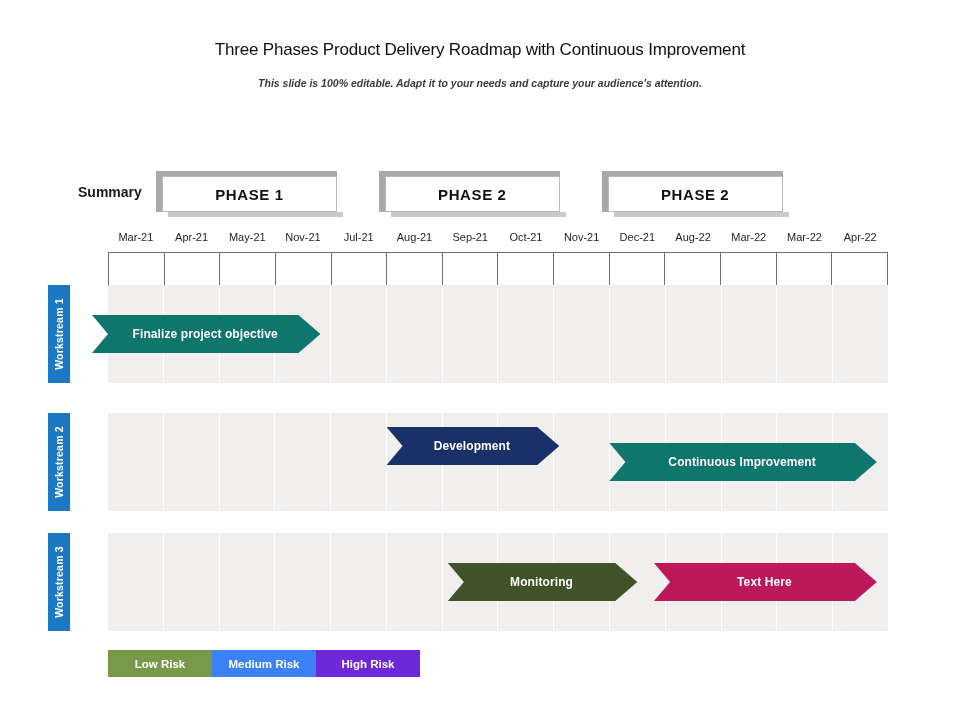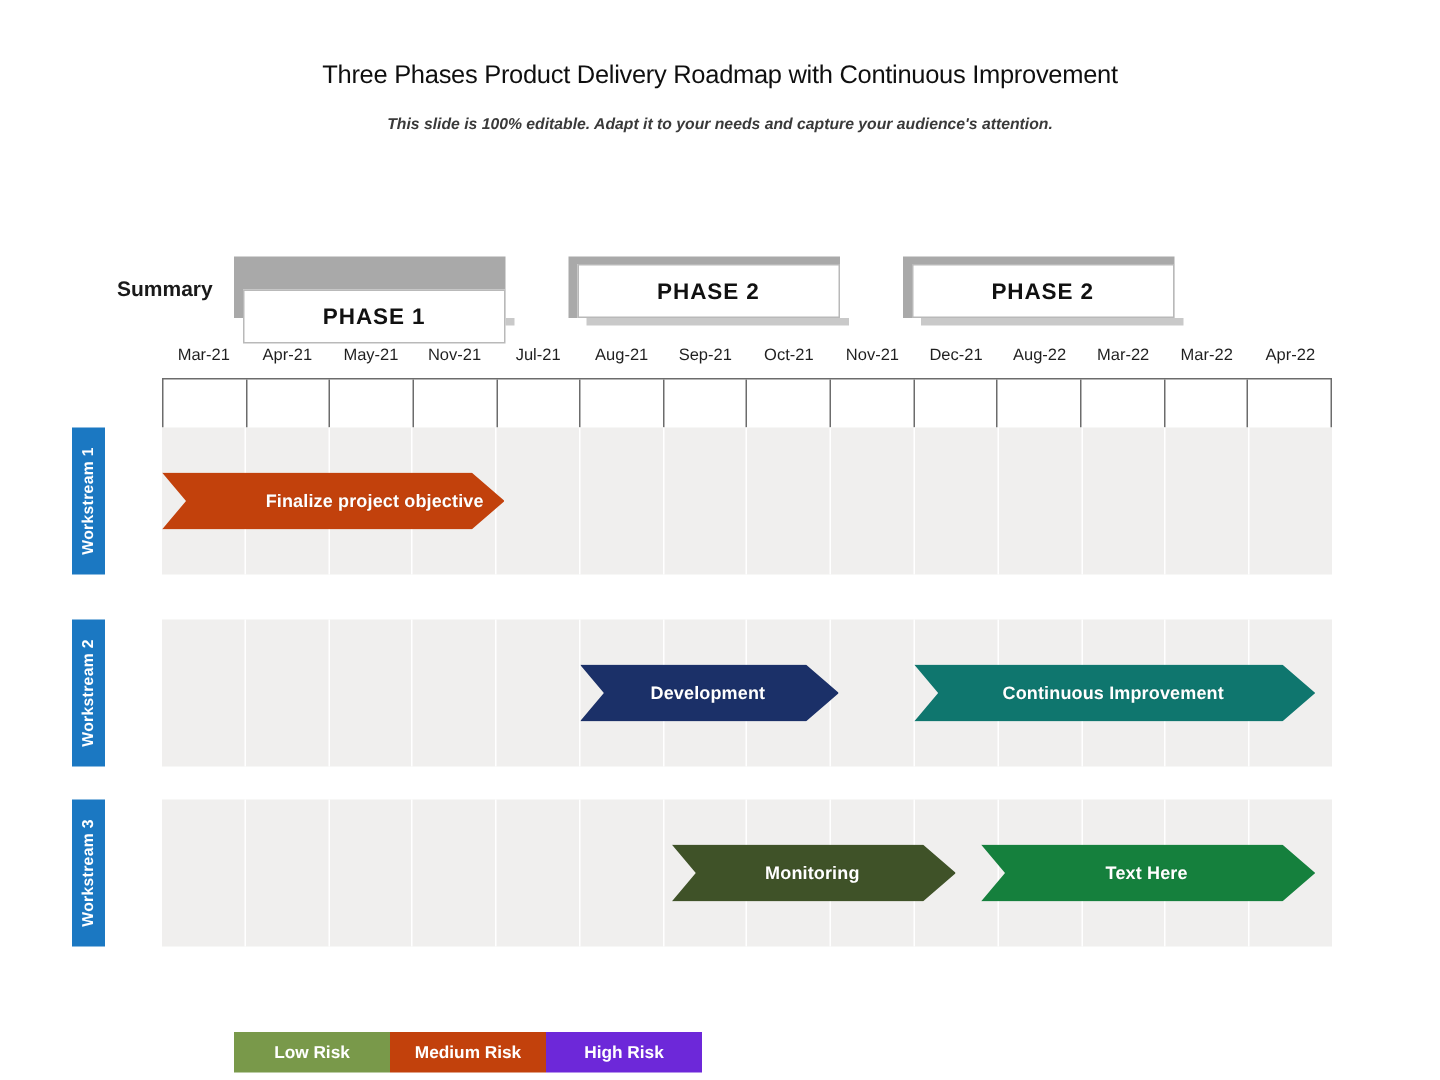--- a/index.html
+++ b/index.html
@@ -173,23 +173,22 @@
   .bar .bar-text {
     padding-right: 14px;
     padding-left: 12px;
     text-shadow: 0 0 1px rgba(0,0,0,0.15);
   }
 
   
   #legend {
     position: absolute;
     left: 108px;
-    top: 688px;
-    display: flex;
-    margin-left: 48px;
+    top: 650px;
+    display: flex;
   }
   .legend-item {
     width: 104px;
     height: 27px;
     display: flex;
     align-items: center;
     justify-content: center;
     color: #ffffff;
     font-size: 11.5px;
     font-weight: bold;
@@ -198,21 +197,21 @@
 </head>
 <body>
 
 <div class="slide-title">Three Phases Product Delivery Roadmap with Continuous Improvement</div>
 <div class="slide-subtitle">This slide is 100% editable. Adapt it to your needs and capture your audience's attention.</div>
 
 <div class="summary-label">Summary</div>
 <div id="phase-boxes">
     <div class="phase-shadow" style="left: 156px; width: 180.857px;"></div>
     <div class="phase-shadow-bottom" style="left: 168px; width: 174.857px; top: 212px;"></div>
-    <div class="phase-box" style="left: 162px; width: 174.857px; margin-top: 17px;">PHASE 1</div>
+    <div class="phase-box" style="left: 162px; width: 174.857px;">PHASE 1</div>
     <div class="phase-shadow" style="left: 378.857px; width: 180.857px;"></div>
     <div class="phase-shadow-bottom" style="left: 390.857px; width: 174.857px; top: 212px;"></div>
     <div class="phase-box" style="left: 384.857px; width: 174.857px;">PHASE 2</div>
     <div class="phase-shadow" style="left: 601.714px; width: 180.857px;"></div>
     <div class="phase-shadow-bottom" style="left: 613.714px; width: 174.857px; top: 212px;"></div>
     <div class="phase-box" style="left: 607.714px; width: 174.857px;">PHASE 2</div>
   </div>
 
 <div id="timeline-months">
     <div class="month-cell">Mar-21</div>
@@ -261,21 +260,21 @@
         <div class="band-cell"></div>
         <div class="band-cell"></div>
         <div class="band-cell"></div>
         <div class="band-cell"></div>
         <div class="band-cell"></div>
         <div class="band-cell"></div>
         <div class="band-cell"></div>
         <div class="band-cell"></div>
         <div class="band-cell"></div>
       </div>
-      <div class="bar" style="background: #c2410c; left: 60px; width: 228.429px; top: 30px; justify-content: flex-end;">
+      <div class="bar" style="background: #0f766e; left: 44px; width: 228.429px; top: 30px;">
         <span class="bar-text">Finalize project objective</span>
       </div>
     </div>
     <div class="ws-row" style="top: 413px;">
       <div class="ws-tab">
         <span>Workstream 2</span>
       </div>
       <div class="ws-band">
         <div class="band-cell"></div>
         <div class="band-cell"></div>
@@ -285,21 +284,21 @@
         <div class="band-cell"></div>
         <div class="band-cell"></div>
         <div class="band-cell"></div>
         <div class="band-cell"></div>
         <div class="band-cell"></div>
         <div class="band-cell"></div>
         <div class="band-cell"></div>
         <div class="band-cell"></div>
         <div class="band-cell"></div>
       </div>
-      <div class="bar" style="background: rgb(27, 48, 104); left: 338.571px; width: 172.714px; top: 30px;">
+      <div class="bar" style="background: rgb(27, 48, 104); left: 338.571px; width: 172.714px; top: 14px;">
         <span class="bar-text">Development</span>
       </div>
       <div class="bar" style="background: #0f766e; left: 561.429px; width: 267.429px; top: 30px; align-items: center;">
         <span class="bar-text">Continuous Improvement</span>
       </div>
     </div>
     <div class="ws-row" style="top: 533px;">
       <div class="ws-tab">
         <span>Workstream 3</span>
       </div>
@@ -315,23 +314,23 @@
         <div class="band-cell"></div>
         <div class="band-cell"></div>
         <div class="band-cell"></div>
         <div class="band-cell"></div>
         <div class="band-cell"></div>
         <div class="band-cell"></div>
       </div>
       <div class="bar" style="background: rgb(63, 82, 40); left: 399.857px; width: 189.429px; top: 30px;">
         <span class="bar-text">Monitoring</span>
       </div>
-      <div class="bar" style="background: #15803d; left: 606px; width: 222.857px; top: 30px;">
+      <div class="bar" style="background: #be185d; left: 606px; width: 222.857px; top: 30px;">
         <span class="bar-text">Text Here</span>
       </div>
     </div>
   </div>
 
 <div id="legend">
     <div class="legend-item" style="background: rgb(121, 153, 74);">Low Risk</div>
-    <div class="legend-item" style="background: #c2410c;">Medium Risk</div>
+    <div class="legend-item" style="background: #3b82f6;">Medium Risk</div>
     <div class="legend-item" style="background: #6d28d9;">High Risk</div>
   </div>
 
 </body></html>

